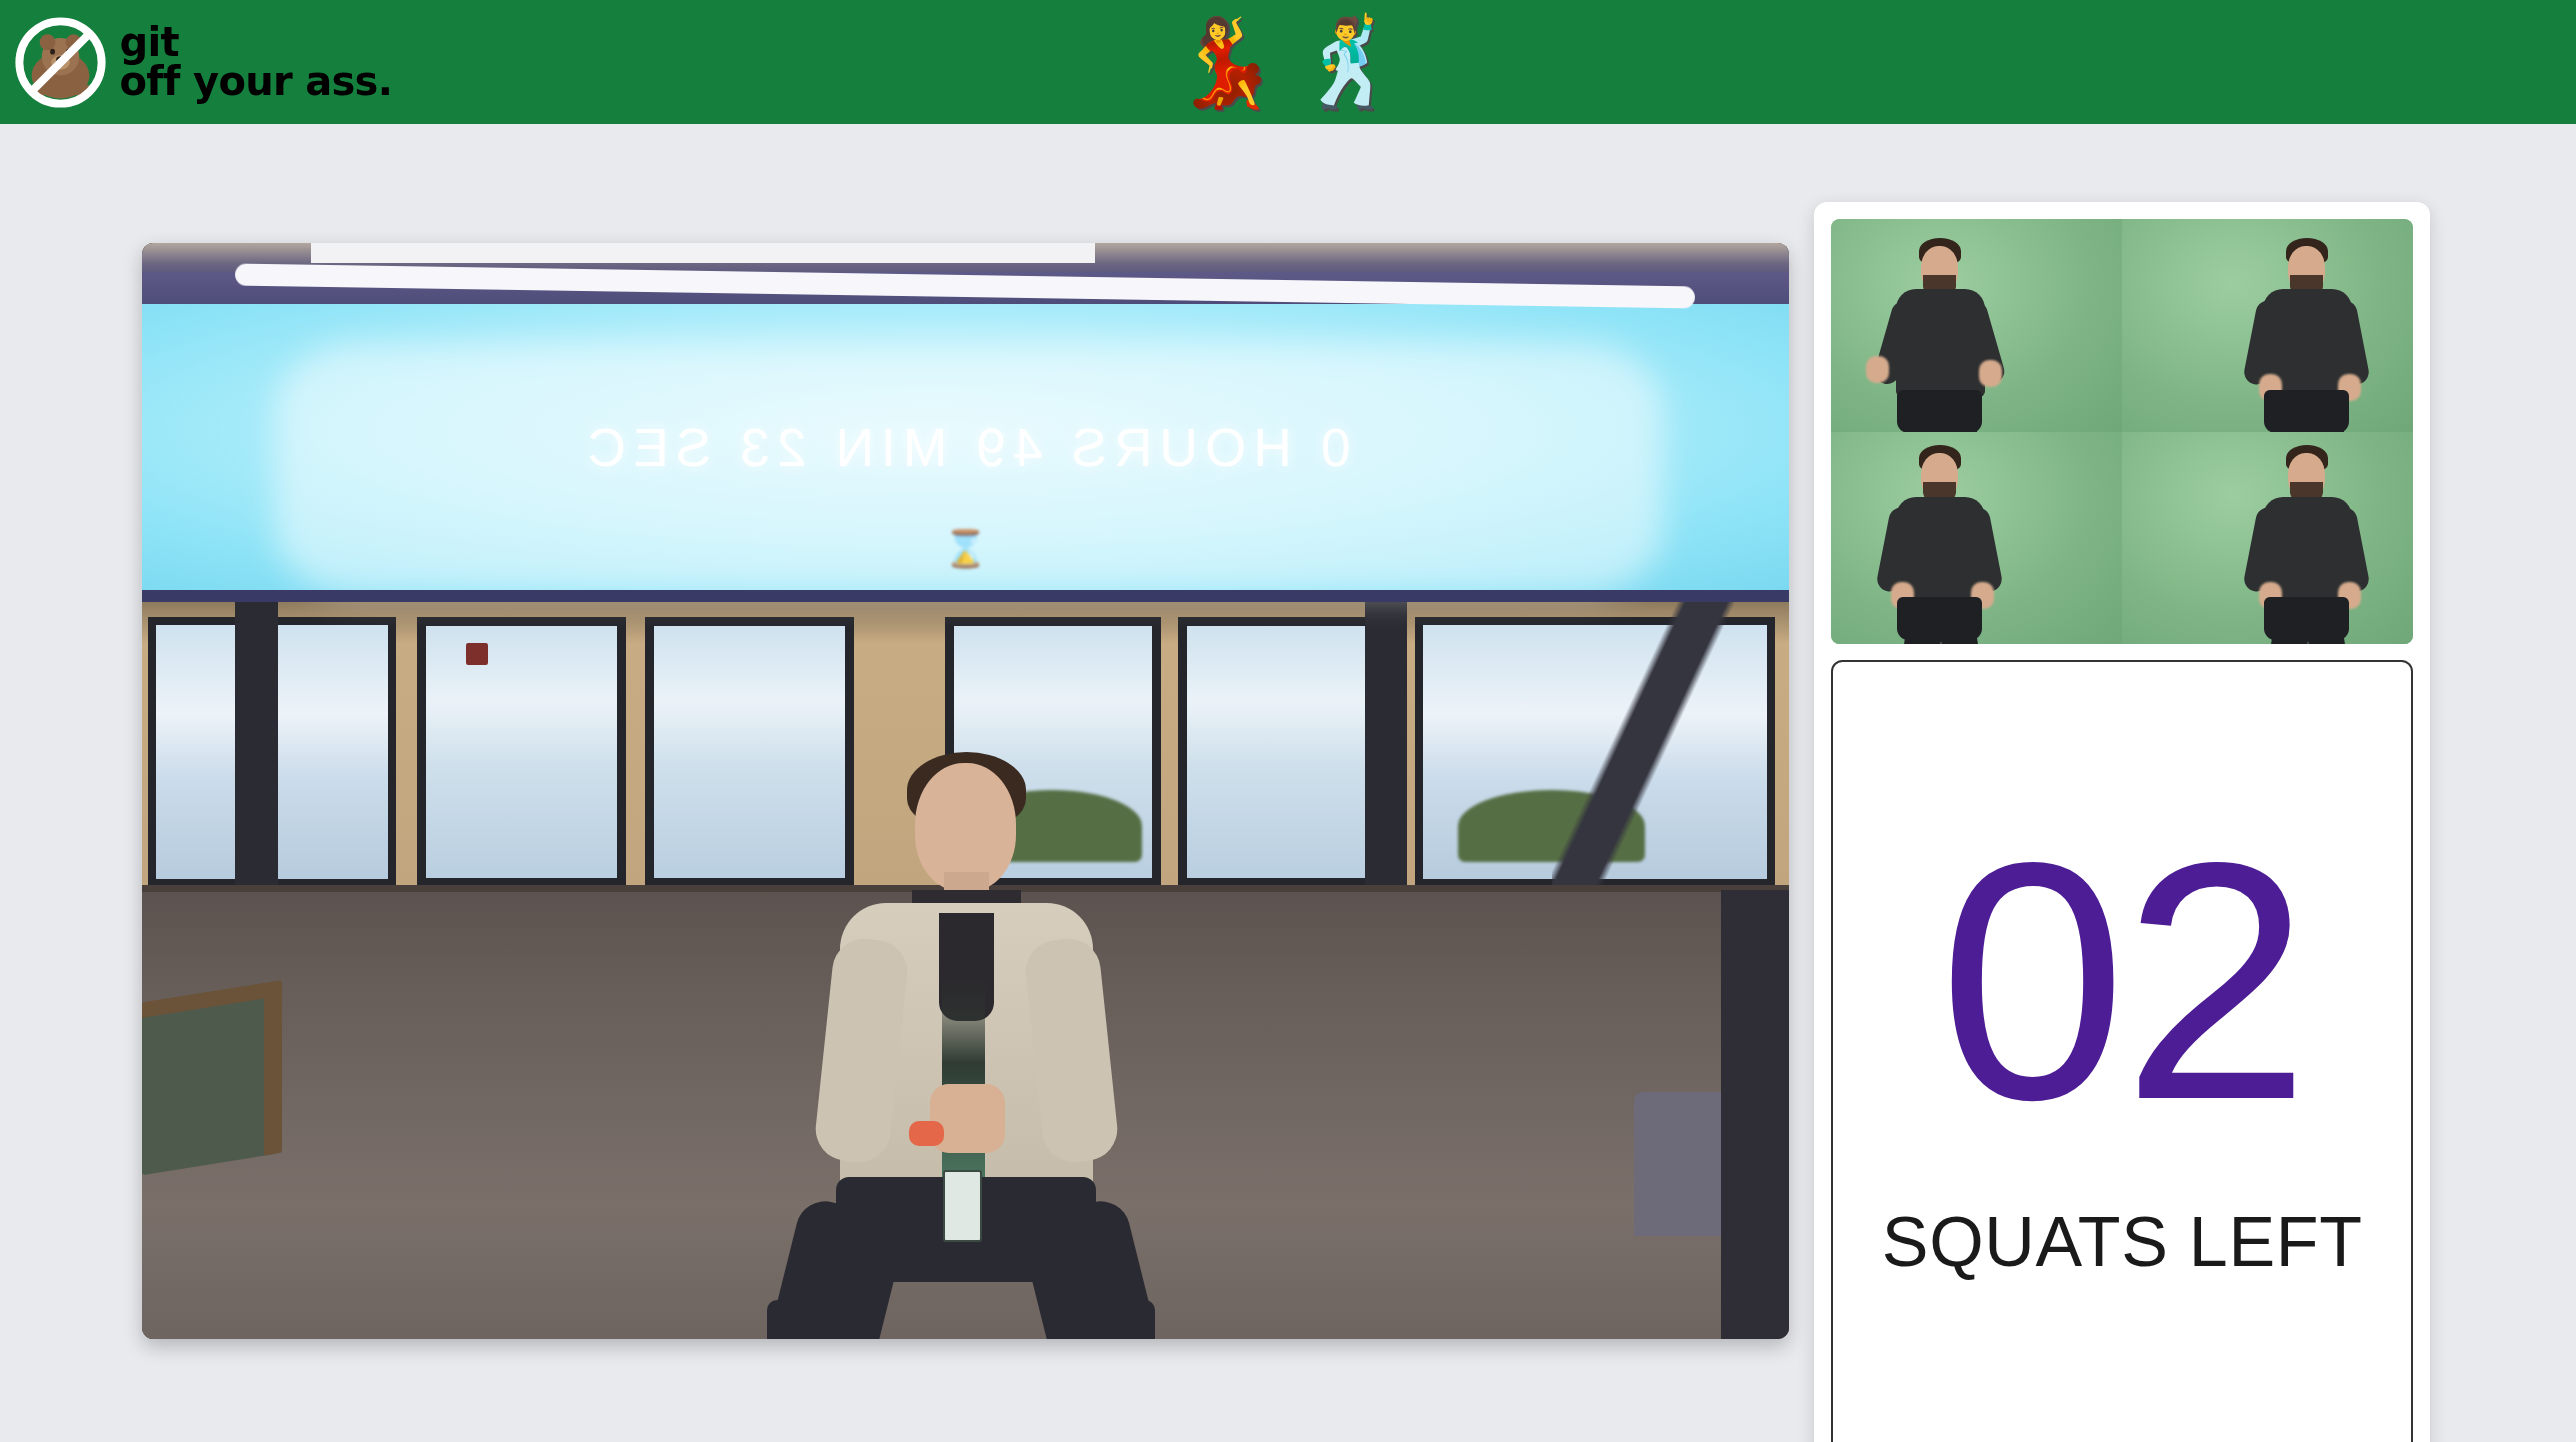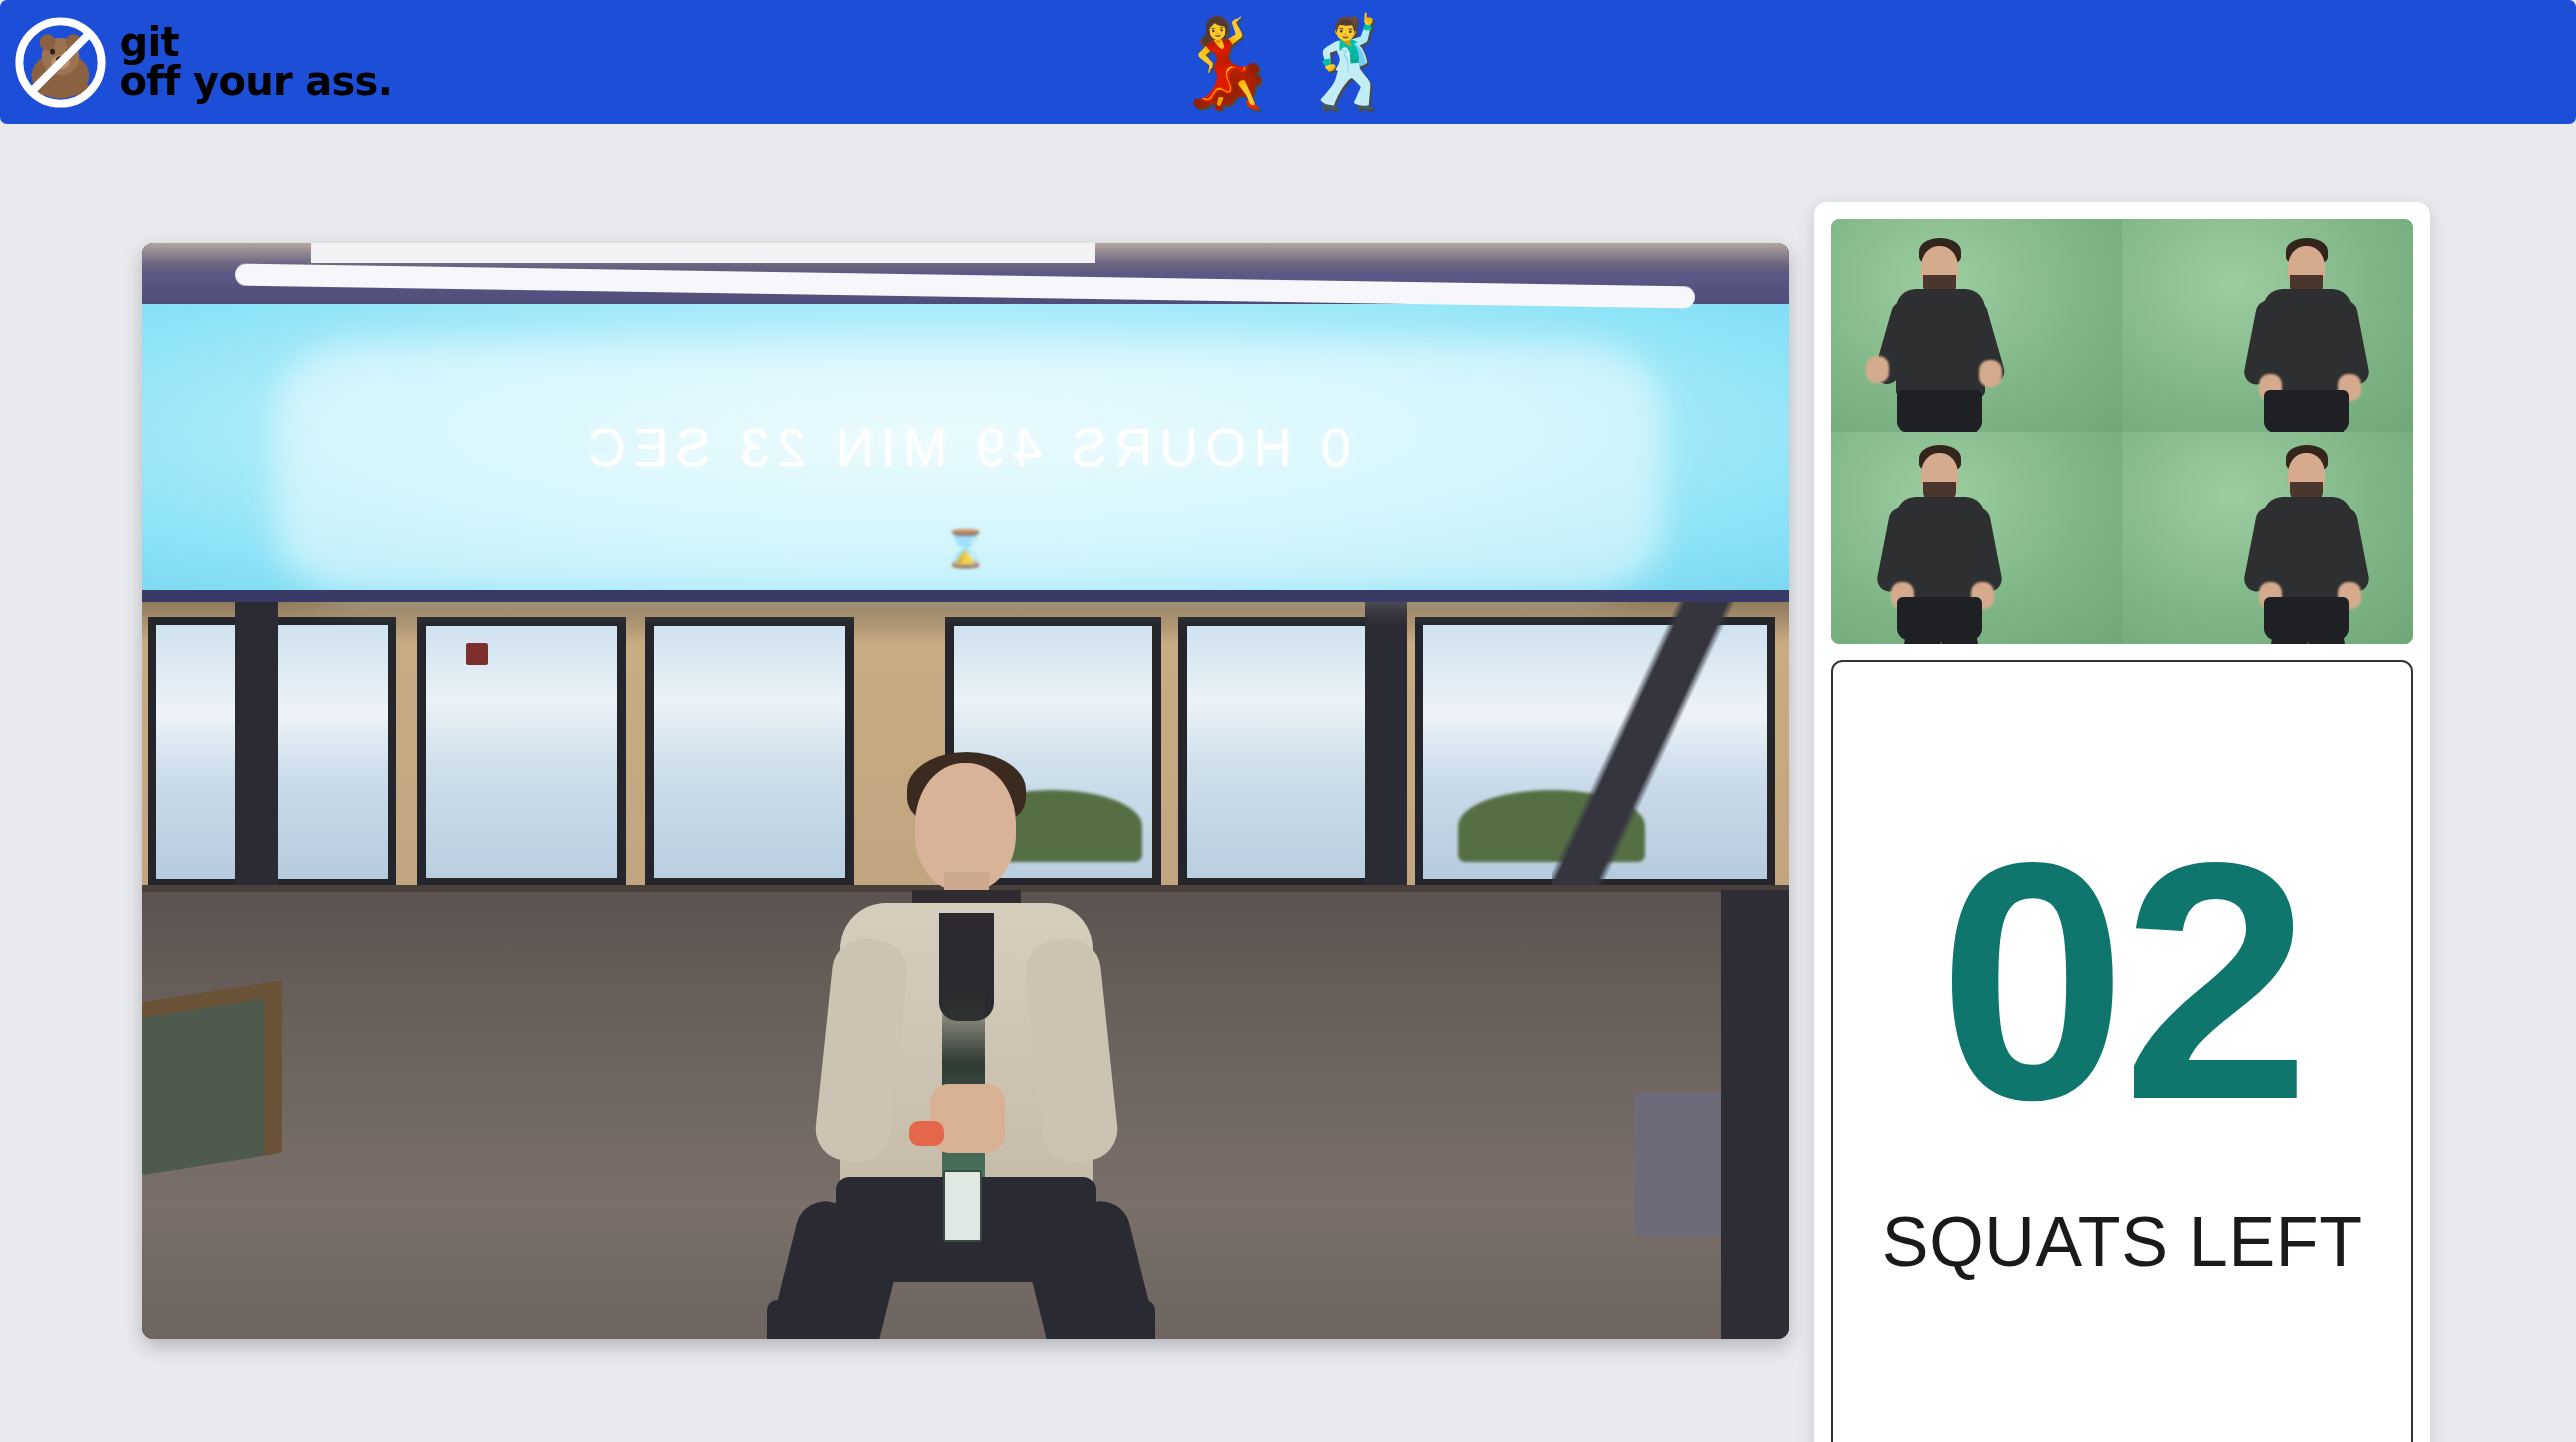--- a/index.html
+++ b/index.html
@@ -7,24 +7,23 @@
     width:2576px; height:1443px;
     background:#e9eaee;
     font-family:"Liberation Sans", sans-serif;
     overflow:hidden;
   }
 
   
   #app-header{
     position:absolute; left:0; top:0;
     width:2576px; height:124px;
-    background:#1d4ed8;
+    background:#15803d;
     display:flex; align-items:center;
     overflow:hidden;
-    border-radius:7px;
   }
   #brand-logo{
     display:flex; align-items:center;
     margin-left:10px;
   }
   #brand-mark{
     position:relative;
     width:101px; height:101px;
     flex:0 0 101px;
   }
@@ -353,22 +352,22 @@
     border-radius:11.5px;
     background:#ffffff;
     display:flex;
     flex-direction:column;
     align-items:center;
     justify-content:center;
   }
   #counter-value{
     font-size:338px;
     line-height:0.88;
-    font-weight:700;
-    color:#0f766e;
+    font-weight:400;
+    color:#4c1d95;
     letter-spacing:-4.3px;
     font-family:"Liberation Sans", sans-serif;
     margin-top:-29px;
     text-align:right;
   }
   #counter-label{
     margin-top:72px;
     font-size:70px;
     font-weight:400;
     color:#1a1a1a;

